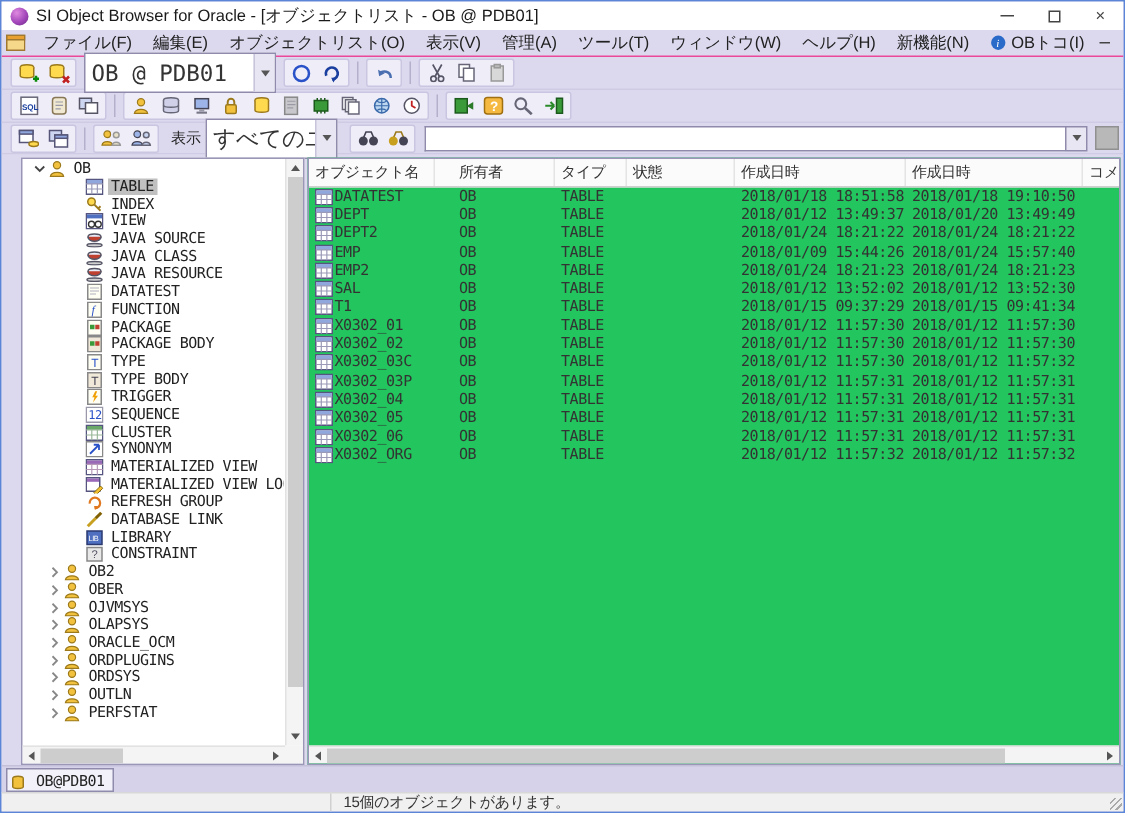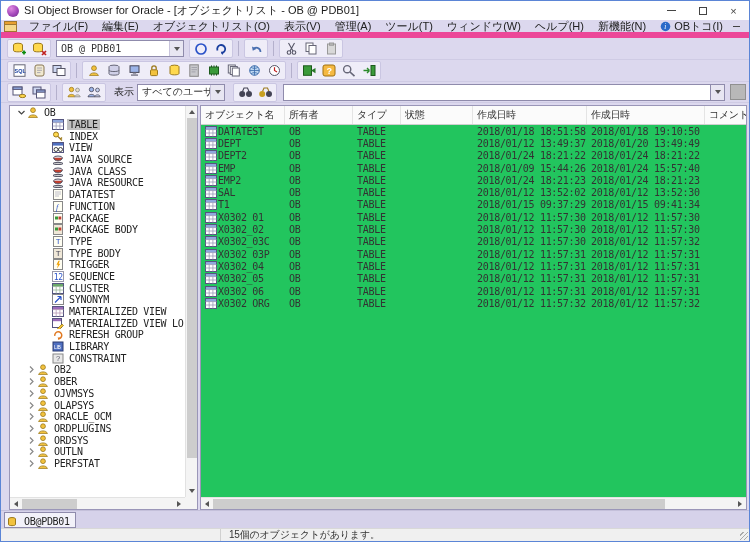--- a/index.html
+++ b/index.html
@@ -16,50 +16,50 @@
   .titlebar{height:19px;background:#ffffff;display:flex;align-items:center;font-size:11px;flex:0 0 auto;}
   .appicon{width:12px;height:12px;border-radius:50%;margin:0 5px 0 6px;
     background:radial-gradient(circle at 35% 30%,#e08ae0 0%,#a347ba 55%,#6a2a86 100%);flex:0 0 auto;}
   .title{white-space:nowrap;overflow:hidden;color:#1a1a1a;}
   .wctrl{margin-left:auto;display:flex;height:100%;}
   .wctrl .wbtn{width:31px;height:100%;display:flex;align-items:center;justify-content:center;color:#444;font-size:11px;}
   .g-min{width:9px;height:1px;background:#444;display:block;}
   .g-max{width:8px;height:8px;border:1px solid #444;display:block;}
   .g-x{font-size:12px;line-height:10px;}
   
-  .menubar{height:18px;background:#dcd8ee;display:flex;align-items:center;font-size:11px;flex:0 0 auto;border-bottom:6px solid #ec4899;}
+  .menubar{height:18px;background:#dcd8ee;display:flex;align-items:center;font-size:11px;flex:0 0 auto;border-bottom:1px solid #ec4899;}
   .mdiicon{width:14px;height:12px;margin:0 4px 0 3px;display:flex;align-items:center;flex:0 0 auto;}
   .menus{display:flex;align-items:center;height:100%;}
   .menu-item{padding:2px 7px;white-space:nowrap;display:flex;align-items:center;gap:3px;}
   .mi-ic{width:11px;height:11px;display:inline-block;}
   .mdictrl{margin-left:auto;display:flex;align-items:center;padding-right:4px;gap:6px;}
   .mdictrl .mbtn{width:14px;height:12px;display:flex;align-items:center;justify-content:center;color:#555;font-size:10px;}
   
   .toolbar{display:flex;align-items:center;background:#dcd8ee;flex:0 0 auto;padding-left:4px;border-bottom:1px solid #cfcbe4;}
   .tb1{height:22px;}.tb2{height:22px;}.tb3{height:21px;}
   .tgroup{display:flex;align-items:center;background:#efedf8;border:1px solid #cac6e2;border-radius:2px;height:19px;padding:0 1px;margin:0 2px;}
   .tbtn{width:20px;height:17px;border:none;background:transparent;display:flex;align-items:center;justify-content:center;padding:0;margin:0;}
   .tbtn svg{display:block;}
   .tsep{width:1px;height:15px;background:#b4b0cc;margin:0 3px;flex:0 0 auto;}
-  .combo{background:#fff;border:1px solid #8f8bac;height:17px;display:flex;align-items:center;font-size:10px;padding-left:4px;position:relative;}
+  .combo{background:#fff;border:1px solid #8f8bac;height:27px;display:flex;align-items:center;font-size:15px;padding-left:4px;position:relative;}
   .combo .val{flex:1;white-space:nowrap;overflow:hidden;color:#333;font-family:"DejaVu Sans Mono","Liberation Mono",monospace;}
   .combo .arrowbox{width:14px;height:100%;display:flex;align-items:center;justify-content:center;background:#e8e6f2;border-left:1px solid #c8c4dc;}
   .tri-dn{width:0;height:0;border-left:3px solid transparent;border-right:3px solid transparent;border-top:4px solid #555;}
   .tri-up{width:0;height:0;border-left:3px solid transparent;border-right:3px solid transparent;border-bottom:4px solid #555;}
   .tri-lf{width:0;height:0;border-top:3px solid transparent;border-bottom:3px solid transparent;border-right:4px solid #555;}
   .tri-rt{width:0;height:0;border-top:3px solid transparent;border-bottom:3px solid transparent;border-left:4px solid #555;}
   .conn-combo{width:128px;margin:0 3px;}
   .show-label{font-size:10px;margin:0 3px 0 6px;color:#222;}
   .user-combo{width:88px;}
   .search-wrap{flex:1;display:flex;align-items:center;margin:0 2px 0 4px;height:17px;}
   .search-input{flex:1;height:17px;border:1px solid #8f8bac;border-right:none;font-size:10px;padding:0 3px;outline:none;background:#fff;}
   .search-arrow{width:15px;height:17px;background:#e8e6f2;border:1px solid #8f8bac;display:flex;align-items:center;justify-content:center;}
   .filter-btn{width:16px;height:16px;background:#b8b8b8;border:1px solid #909090;margin:0 3px;}
   
-  .main{flex:1;display:flex;background:#dcd8ee;padding:2px 2px 0 8px;min-height:0;}
+  .main{flex:1;display:flex;background:#dcd8ee;padding:2px 2px 0 13px;min-height:0;}
   .tree-panel{width:189px;background:#fff;border:1px solid #9a96b8;position:relative;overflow:hidden;flex:0 0 auto;}
   .tree-rows{position:absolute;top:1px;left:0;right:13px;bottom:13px;overflow:hidden;
     font-family:"DejaVu Sans Mono","Liberation Mono",monospace;font-size:10px;letter-spacing:-0.3px;color:#222;}
   .tree-row{height:11.7px;display:flex;align-items:center;white-space:nowrap;}
   .k-root{padding-left:6px;}
   .k-type{padding-left:42px;}
   .k-user{padding-left:16px;}
   .texp{width:11px;flex:0 0 auto;display:flex;align-items:center;justify-content:center;}
   .tico{width:13px;height:11px;flex:0 0 auto;margin-right:2px;display:flex;align-items:center;}
   .tlab{padding:0 2px;}
@@ -74,21 +74,21 @@
   .tree-hscroll{right:12px;}
   .corner{position:absolute;right:0;bottom:0;width:12px;height:12px;background:#f4f4f4;}
   .table-panel{flex:1;margin-left:2px;background:#22c55e;border:1px solid #9a96b8;position:relative;overflow:hidden;
     font-family:"DejaVu Sans Mono","Liberation Mono",monospace;font-size:10px;letter-spacing:-0.3px;display:flex;flex-direction:column;}
   .grid-header{display:flex;height:19px;background:#fbfbfb;border-bottom:1px solid #cfcfcf;color:#333;flex:0 0 auto;}
   .grid-header .cell{display:flex;align-items:center;padding-left:4px;border-right:1px solid #e4e4e4;overflow:hidden;white-space:nowrap;}
   .grid-body{flex:1;overflow:hidden;}
   .grid-row{display:flex;height:12.3px;align-items:flex-start;color:#333;}
   .grid-row .cell{display:flex;align-items:center;padding-left:4px;overflow:hidden;white-space:nowrap;height:100%;}
   .c-name{width:84px;flex:0 0 auto;}
-  .c-owner{width:68px;flex:0 0 auto;}
+  .c-owner{width:68px;flex:0 0 auto;margin-left:12px;}
   .c-type{width:48px;flex:0 0 auto;}
   .c-status{width:72px;flex:0 0 auto;}
   .c-created{width:114px;flex:0 0 auto;}
   .c-updated{width:118px;flex:0 0 auto;}
   .c-comment{flex:1;border-right:none!important;}
   .rico{width:12px;height:11px;margin-right:1px;flex:0 0 auto;display:flex;align-items:center;}
   .table-hscroll{right:0;}
   
   .tabbar{height:18px;background:#d6d2ea;display:flex;align-items:flex-start;padding:1px 0 0 3px;flex:0 0 auto;border-top:1px solid #c4c0da;}
   .tab{display:flex;align-items:flex-end;gap:2px;background:#f2f1f9;border:1px solid #8f8bac;height:16px;padding:0 5px 0 2px;
@@ -683,20 +683,29 @@
               <svg width="12" height="11" viewBox="0 0 12 11">
                 <path d="M2.8 6.8 A3.5 3.5 0 1 1 6 9.8" fill="none" stroke="#e07820" stroke-width="1.5"></path>
                 <path d="M6.8 11 L5.6 8.4 L8.4 8.4 Z" fill="#e07820"></path>
               </svg>
             </span>
             <span class="tlab">REFRESH GROUP</span>
           </div>
           <div class="tree-row k-type">
             <span class="tico">
               <svg width="12" height="11" viewBox="0 0 12 11">
+                <path d="M1.5 9.8 L6.8 4.5" stroke="#c8a020" stroke-width="2"></path>
+                <path d="M6.8 4.5 L10.5 0.8" stroke="#806000" stroke-width="2"></path>
+              </svg>
+            </span>
+            <span class="tlab">DATABASE LINK</span>
+          </div>
+          <div class="tree-row k-type">
+            <span class="tico">
+              <svg width="12" height="11" viewBox="0 0 12 11">
                 <rect x="1" y="1" width="10" height="9" fill="#4f6fc0" stroke="#2a3a70"></rect>
                 <text x="2" y="7.8" font-size="5" fill="#fff" font-family="sans-serif">LIB</text>
               </svg>
             </span>
             <span class="tlab">LIBRARY</span>
           </div>
           <div class="tree-row k-type">
             <span class="tico">
               <svg width="12" height="11" viewBox="0 0 12 11">
                 <rect x="1" y="1" width="10" height="9" fill="#e8e8e8" stroke="#888"></rect>

